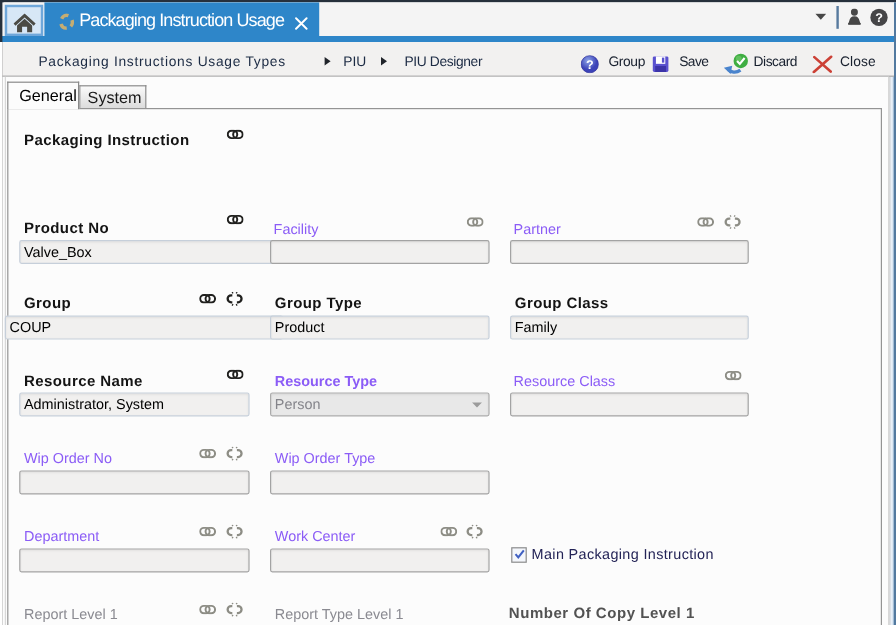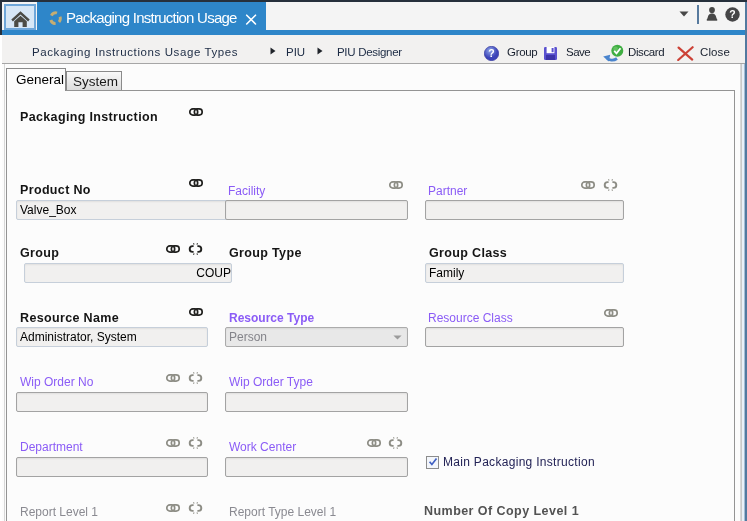--- a/index.html
+++ b/index.html
@@ -167,23 +167,24 @@
         <rect x="5.3" y="0.9" width="7.9" height="6.2" rx="3.1" fill="none" stroke="#20201e" stroke-width="1.65"></rect>
       </svg>
     </div>
   <div id="ic7" class="ticon" style="left:188px;top:243px;">
       <svg width="15" height="12" viewBox="0 0 15 12">
         <path d="M5.6,3.1 L4.6,3.1 A2.9,2.9 0 0 0 4.6,8.9 L5.6,8.9" fill="none" stroke="#20201e" stroke-width="1.9"></path>
         <path d="M9.4,3.1 L10.4,3.1 A2.9,2.9 0 0 1 10.4,8.9 L9.4,8.9" fill="none" stroke="#20201e" stroke-width="1.9"></path>
         <path d="M5.4,0.4 L6.2,1.5 M9.6,0.4 L8.8,1.5 M5.4,11.6 L6.2,10.5 M9.6,11.6 L8.8,10.5" stroke="#20201e" stroke-width="1.1"></path>
       </svg>
     </div>
-  <div class="inp lite" style="left:24px;top:263px;width:208px;text-align:right;">COUP</div>
+  <div class="inp lite" style="left:4px;top:263px;width:232px;">COUP</div>
 
   <div class="bl" style="left:229px;top:246px;">Group Type</div>
+  <div class="inp lite" style="left:225px;top:263px;width:183px;">Product</div>
 
   <div class="bl" style="left:429px;top:246px;">Group Class</div>
   <div class="inp lite" style="left:425px;top:263px;width:199px;">Family</div>
 
   <div class="bl" style="left:20px;top:311px;">Resource Name</div>
   <div id="ic8" class="ticon" style="left:189px;top:308px;">
       <svg width="14" height="8" viewBox="0 0 14 8">
         <rect x="0.8" y="0.9" width="7.9" height="6.2" rx="3.1" fill="none" stroke="#20201e" stroke-width="1.65"></rect>
         <rect x="5.3" y="0.9" width="7.9" height="6.2" rx="3.1" fill="none" stroke="#20201e" stroke-width="1.65"></rect>
       </svg>

